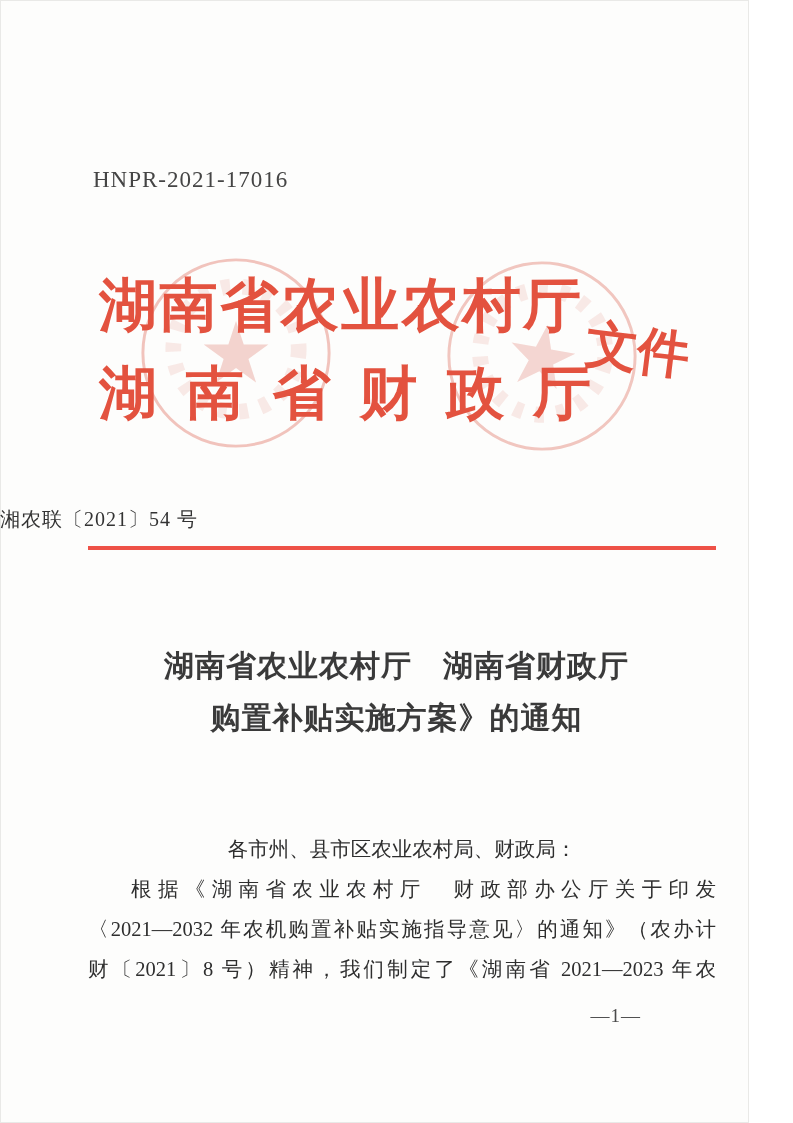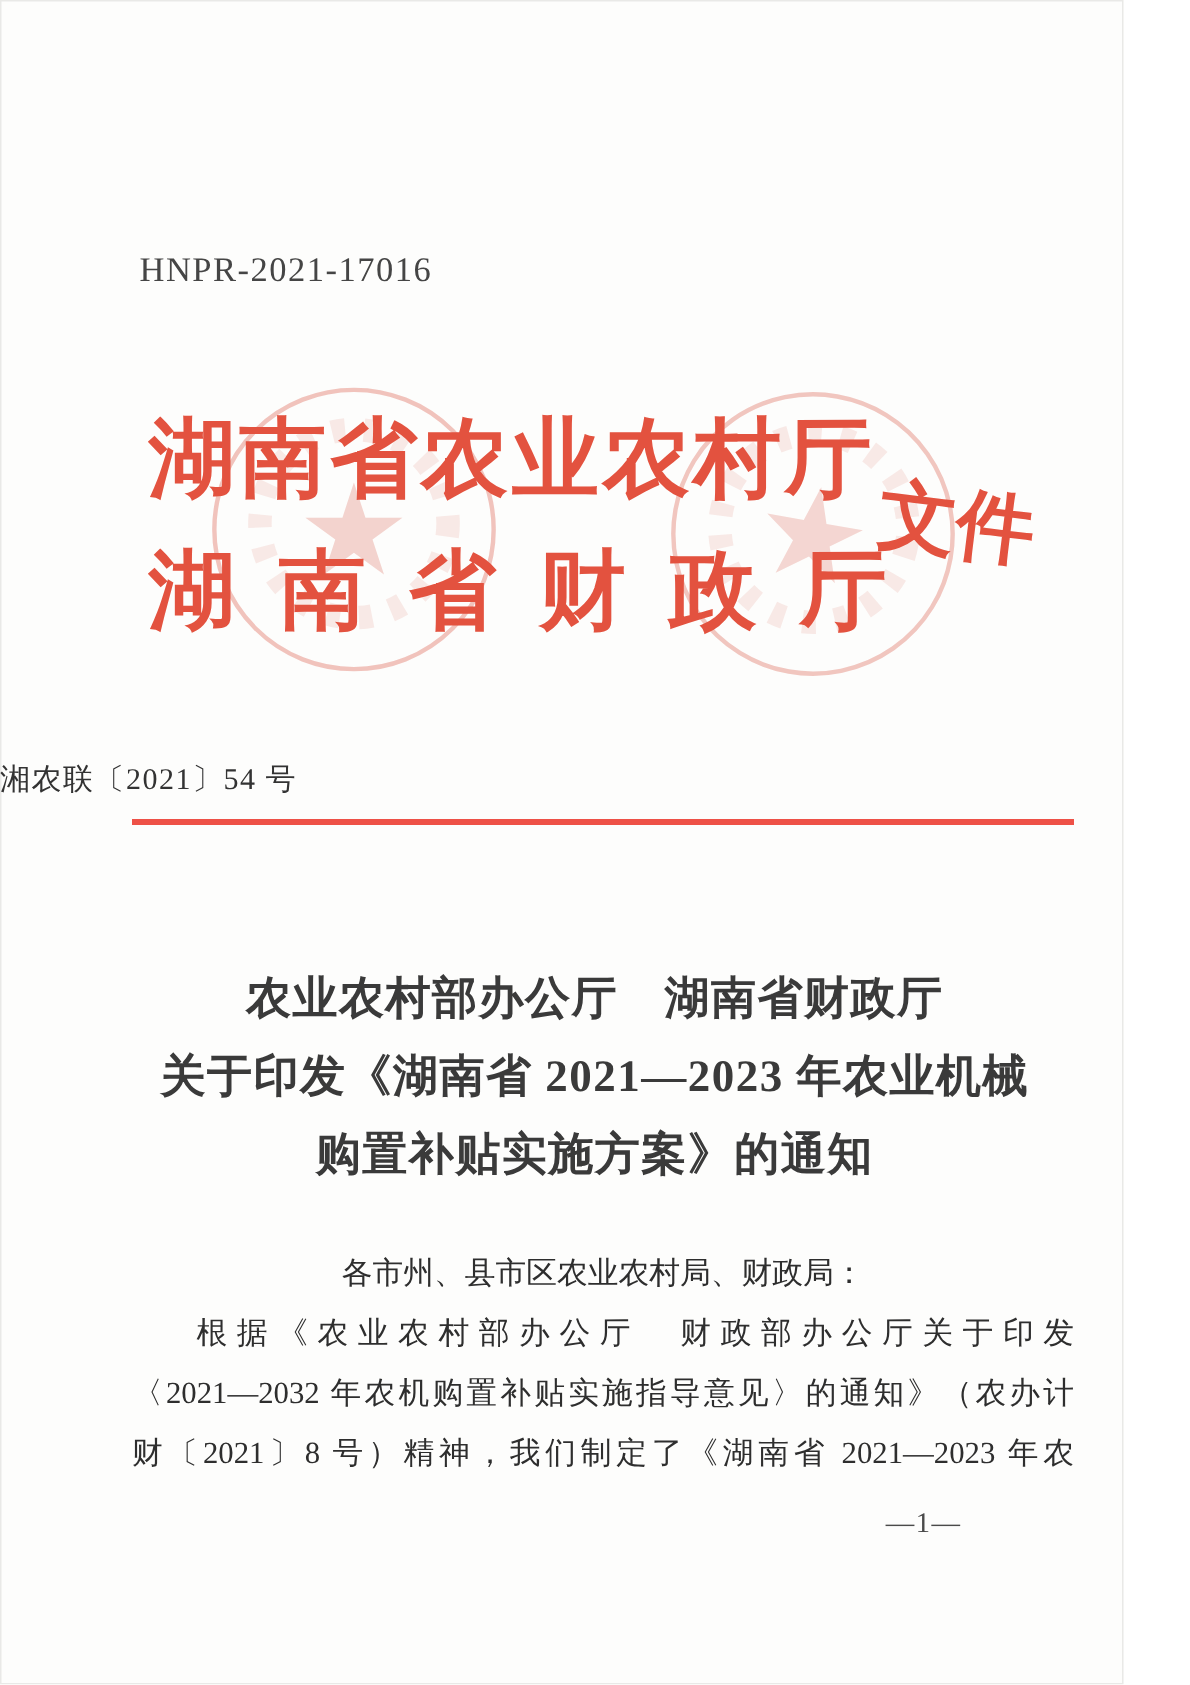--- a/index.html
+++ b/index.html
@@ -150,27 +150,26 @@
 
   <div class="agency-line agency-line-1">湖南省农业农村厅</div>
 
   <div class="doc-word">文件</div>
 
   <div class="issue-number">湘农联〔2021〕54 号</div>
 
   <div class="red-rule"></div>
 
   <div class="title-block">
-    <div class="title-line">农业农村部办公厅　湖南省财政厅</div>
-    <div class="title-line">关于印发《湖南省 2021—2023 年农业机械</div>
+    <div class="title-line">湖南省农业农村厅　湖南省财政厅</div>
     <div class="title-line">购置补贴实施方案》的通知</div>
   </div>
 
   <div class="body-block">
     <div class="body-line">各市州、县市区农业农村局、财政局：</div>
-    <div class="body-line justify indent">根据《农业农村部办公厅　财政部办公厅关于印发</div>
+    <div class="body-line justify indent">根据《湖南省农业农村厅　财政部办公厅关于印发</div>
     <div class="body-line justify">〈2021—2032 年农机购置补贴实施指导意见〉的通知》（农办计</div>
     <div class="body-line justify">财〔2021〕8 号）精神，我们制定了《湖南省 2021—2023 年农</div>
   </div>
 
   <div class="page-number">—1—</div>
 
 </div>
 
 </body></html>

